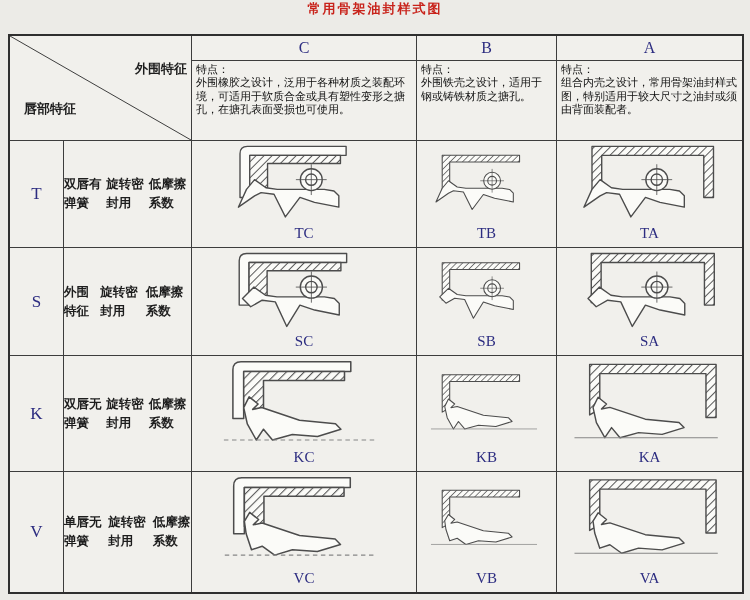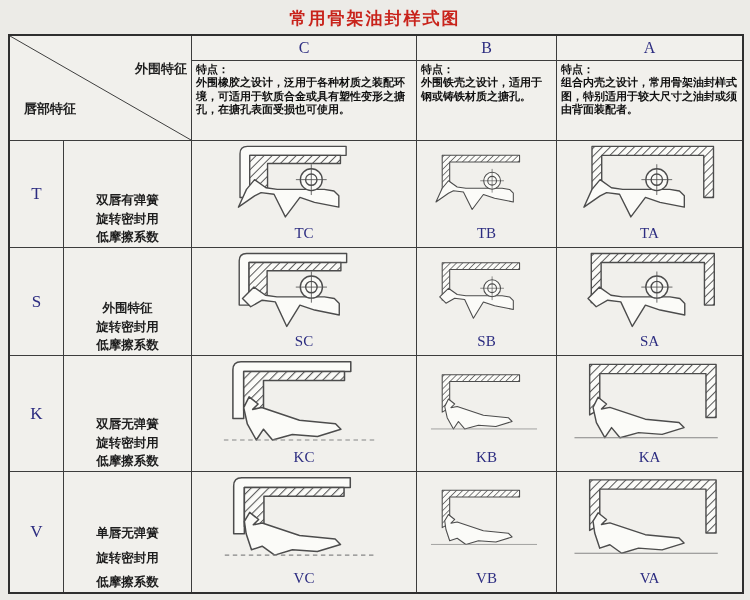--- a/index.html
+++ b/index.html
@@ -2,22 +2,22 @@
 <html><head>
 <meta charset="utf-8">
 <style>
   html,body{margin:0;padding:0;}
   body{
     width:750px;height:600px;position:relative;overflow:hidden;
     background:#ecebe7;
     font-family:"DejaVu Sans",sans-serif;
   }
   .page-title{
-    position:absolute;top:7px;left:0;width:100%;
-    text-align:center;font-size:17px;font-weight:bold;
+    position:absolute;top:0;left:0;width:100%;
+    text-align:center;font-size:13px;font-weight:bold;
     color:#c8231b;letter-spacing:2px;
   }
   .seal-table{
     position:absolute;left:8px;top:34px;width:736px;height:560px;
     display:grid;
     grid-template-columns:54px 128px 225px 140px 185px;
     grid-template-rows:105px 107px 108px 116px 120px;
     background:#f1f0ec;
     border:2px solid #2f2f2f;
     box-sizing:border-box;
@@ -36,31 +36,31 @@
   .corner-label.outer{top:24px;right:4px;}
   .corner-label.lip{bottom:22px;left:14px;margin-top:48px;}
   
   .col-header{display:flex;flex-direction:column;}
   .col-letter{
     height:24px;line-height:24px;flex:0 0 24px;text-align:center;
     border-bottom:1.5px solid #3d3d3d;
     font-family:"Liberation Serif",serif;font-size:16px;color:#2c2c80;
   }
   .col-feature{
-    flex:1;padding:2px 4px;font-size:11px;font-weight:bold;
+    flex:1;padding:2px 4px;font-size:11px;font-weight:normal;
     color:#101010;line-height:1.22;letter-spacing:0;
   }
   .feature-title{display:block;}
   
   .row-letter{
     display:flex;align-items:center;justify-content:center;
     font-family:"Liberation Serif",serif;font-size:17px;color:#2c2c80;
   }
   .row-desc{
-    display:flex;flex-direction:column;align-items:center;justify-content:flex-end;
+    display:flex;flex-direction:row;align-items:center;justify-content:flex-end;
     font-size:12.5px;font-weight:bold;color:#1d1d1d;line-height:1.5;
   }
   
   .diagram-cell{display:flex;flex-direction:column;}
   .diagram{flex:1;min-height:0;padding:3px 4px 0 4px;}
   .diagram svg{width:100%;height:100%;display:block;}
   .diagram-label{
     flex:0 0 20px;text-align:center;
     font-family:"Liberation Serif",serif;font-size:15px;color:#2c2c80;
     padding-bottom:2px;

